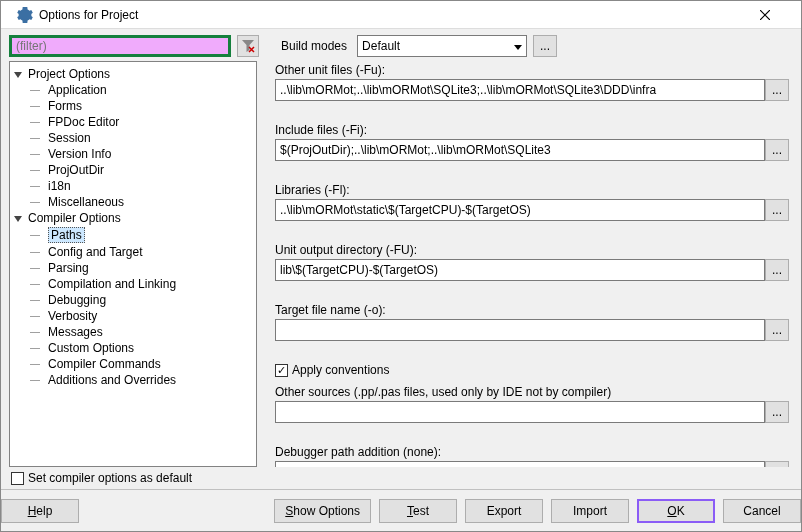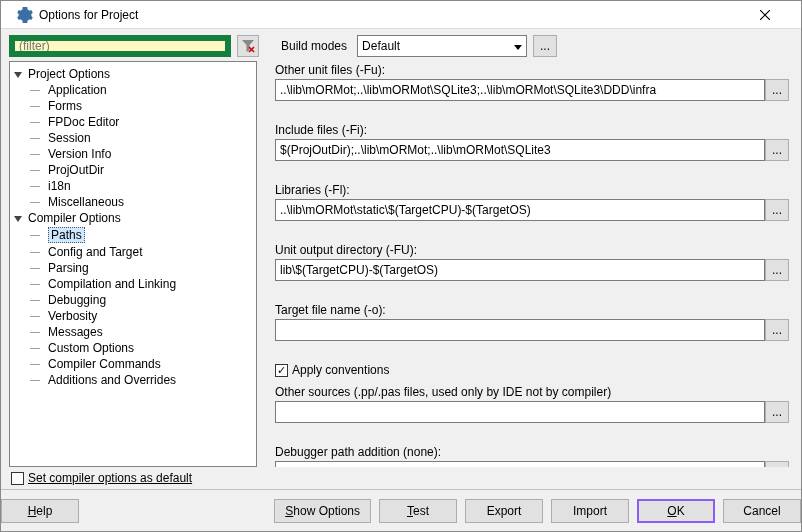--- a/index.html
+++ b/index.html
@@ -5,21 +5,21 @@
   * { box-sizing: border-box; font-family: "Segoe UI", Tahoma, sans-serif; font-size: 12px; }
   html, body { margin: 0; padding: 0; }
   body { background: #fff; color: #000; }
   .window { width: 802px; height: 532px; border: 1px solid #888; display: flex; flex-direction: column; background: #f0f0f0; }
   .titlebar { height: 28px; background: #fff; display: flex; align-items: center; padding: 0 16px; border-bottom: 1px solid #ddd; }
   .titlebar .gear { width: 16px; height: 16px; margin-right: 6px; color: #3b6fa3; }
   .titlebar .title { flex: 1; }
   .titlebar .close { width: 40px; height: 28px; display: flex; align-items: center; justify-content: center; cursor: pointer; }
   .content { flex: 1; display: flex; flex-direction: column; padding: 6px 8px 0 8px; overflow: hidden; }
   .toprow { display: flex; align-items: center; gap: 6px; margin-bottom: 4px; }
-  .filterbox { width: 222px; height: 22px; border: 6px solid #15803d; background: #fef9c3; padding: 0 4px; color: #666; }
+  .filterbox { width: 222px; height: 22px; border: 3px solid #15803d; background: #f0abfc; padding: 0 4px; color: #666; }
   .clearfilter { width: 22px; height: 22px; border: 1px solid #adadad; background: #e1e1e1; display:flex; align-items:center; justify-content:center; cursor:pointer; }
   .bm-label { margin-left: 16px; margin-right: 4px; }
   .combo { width: 170px; height: 22px; border: 1px solid #7a7a7a; background: #fff; display:flex; align-items:center; padding:0 4px; justify-content:space-between; cursor:pointer;}
   .smallbtn { width: 24px; height: 22px; border: 1px solid #adadad; background: #e1e1e1; display:flex; align-items:center; justify-content:center; cursor:pointer; }
   .midrow { flex: 1; display: flex; gap: 8px; overflow: hidden; }
   .tree { width: 248px; border: 1px solid #828282; background: #fff; overflow: auto; padding: 4px 0; }
   .tree-group { }
   .tree-header { display:flex; align-items:center; padding: 1px 4px; cursor:pointer; gap:2px; }
   .tree-header .chev { width:12px; display:inline-block; }
   .tree-header .lbl { font-weight: normal; }
@@ -27,21 +27,21 @@
   .tree-item::before { content:""; width:10px; border-top:1px solid #a0a0a0; margin-right:4px; display:inline-block; }
   .tree-item.selected .lbl { background: #cde8ff; border:1px dotted #555; padding:0 2px; }
   .form { flex: 1; overflow: auto; padding: 2px 4px 4px 10px; }
   .fgroup { margin-bottom: 22px; }
   .flabel { margin-bottom: 2px; display:block; }
   .frow { display:flex; align-items:center; }
   .finput { flex:1; height: 22px; border:1px solid #7a7a7a; background:#fff; padding:0 4px; }
   .checkrow { display:flex; align-items:center; gap:4px; margin: 2px 0 8px 0; }
   .chkbox { width:13px; height:13px; border:1px solid #333; background:#fff; display:flex; align-items:center; justify-content:center; cursor:pointer; }
   .chkbox.checked::after { content:"✓"; font-size:11px; line-height:1; }
-  .bottom-check { padding: 4px 2px; display:flex; align-items:center; gap:4px;text-decoration:underline; }
+  .bottom-check { padding: 4px 2px; display:flex; align-items:center; gap:4px; }
   .footer { height: 42px; border-top: 1px solid #c0c0c0; background:#f0f0f0; display:flex; align-items:center; padding: 0 0; gap:8px; }
   .footer .spacer { flex:1; }
   .btn { min-width: 78px; height: 24px; border:1px solid #adadad; background:#e1e1e1; display:flex; align-items:center; justify-content:center; cursor:pointer; padding:0 10px; }
   .btn.default { border:2px solid #8b5cf6; padding:0 9px; }
   .underline-char { text-decoration: underline; }
   .chev-down::after { content:""; display:inline-block; border-left:4px solid transparent; border-right:4px solid transparent; border-top:5px solid #000; }
   .chev-tree-open::before { content:""; display:inline-block; width:0;height:0; border-left:4px solid transparent; border-right:4px solid transparent; border-top:6px solid #444; margin-right:2px;}
 </style>
 </head>
 <body>

